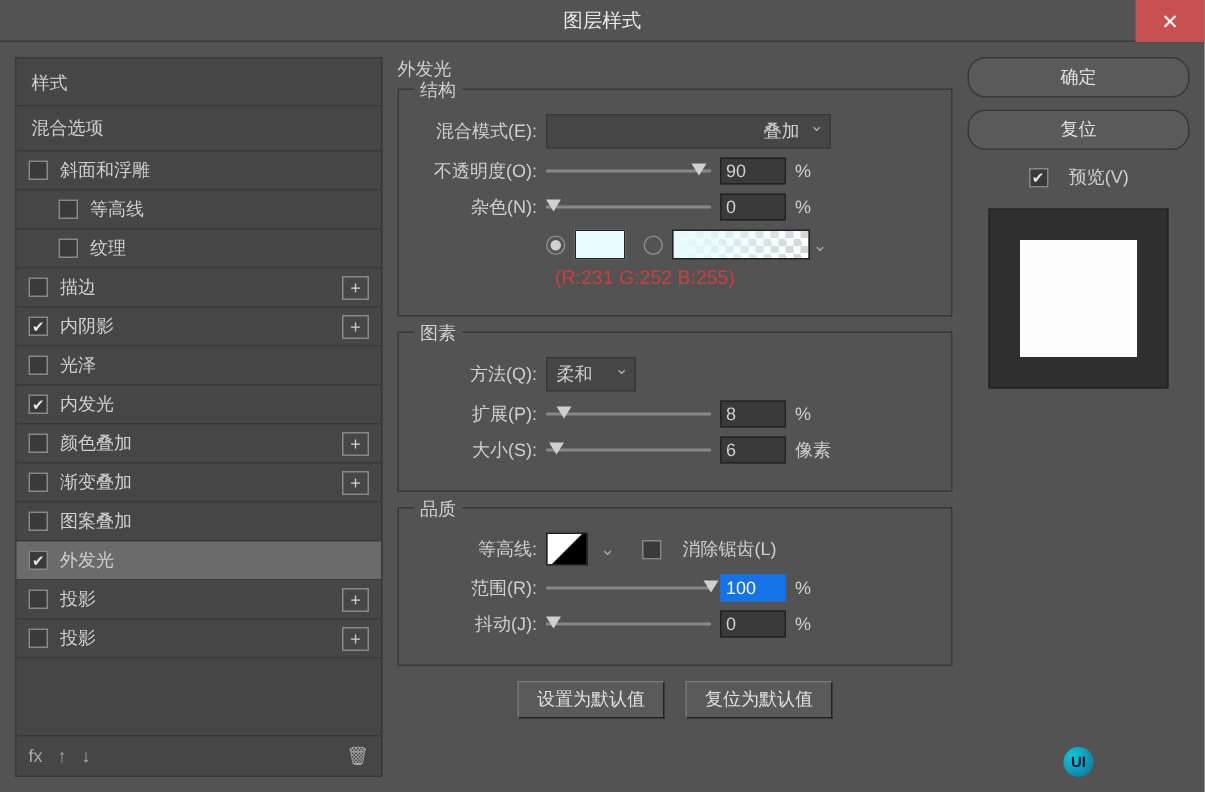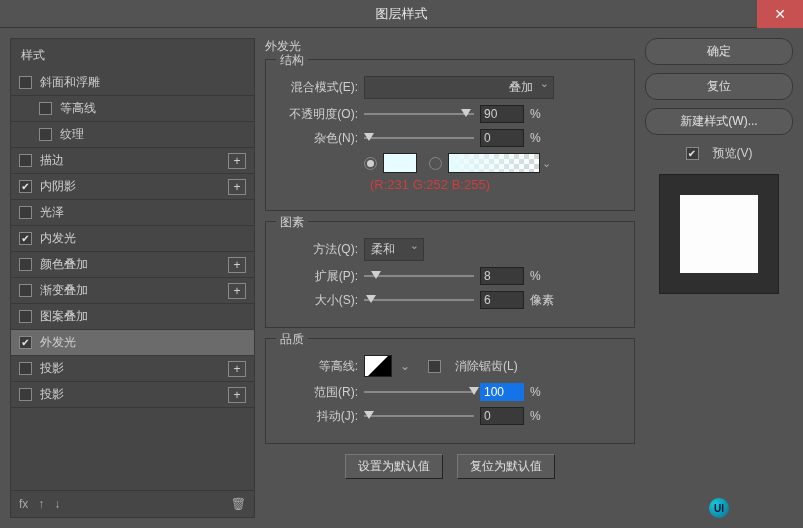--- a/index.html
+++ b/index.html
@@ -61,20 +61,21 @@
 
 <div class="window">
   <div class="titlebar">
     <span class="title">图层样式</span>
     <div class="close-btn">✕</div>
   </div>
   <div class="content">
 
     <div class="left-panel">
       <div class="style-hdr">样式</div>
+      <div class="blend-hdr">混合选项</div>
 
       <div class="style-row">
           <span class="chk"></span>
           <span>斜面和浮雕</span>
         </div>
       <div class="style-row indent">
           <span class="chk"></span>
           <span>等高线</span>
         </div>
       <div class="style-row indent">
@@ -240,21 +241,20 @@
 
       <div class="btns-row">
         <button class="btn-default">设置为默认值</button>
         <button class="btn-default">复位为默认值</button>
       </div>
     </div>
 
     <div class="right-panel">
       <div class="rbtn">确定</div>
       <div class="rbtn">复位</div>
-      <div class="rbtn">新建样式(W)...</div>
       <div class="preview-chk">
         <span class="chk on"></span>
         <span>预览(V)</span>
       </div>
       <div class="preview-box">
         <div class="preview-inner"></div>
       </div>
       <div class="logo">
         <span class="ico">UI</span>
       </div>

